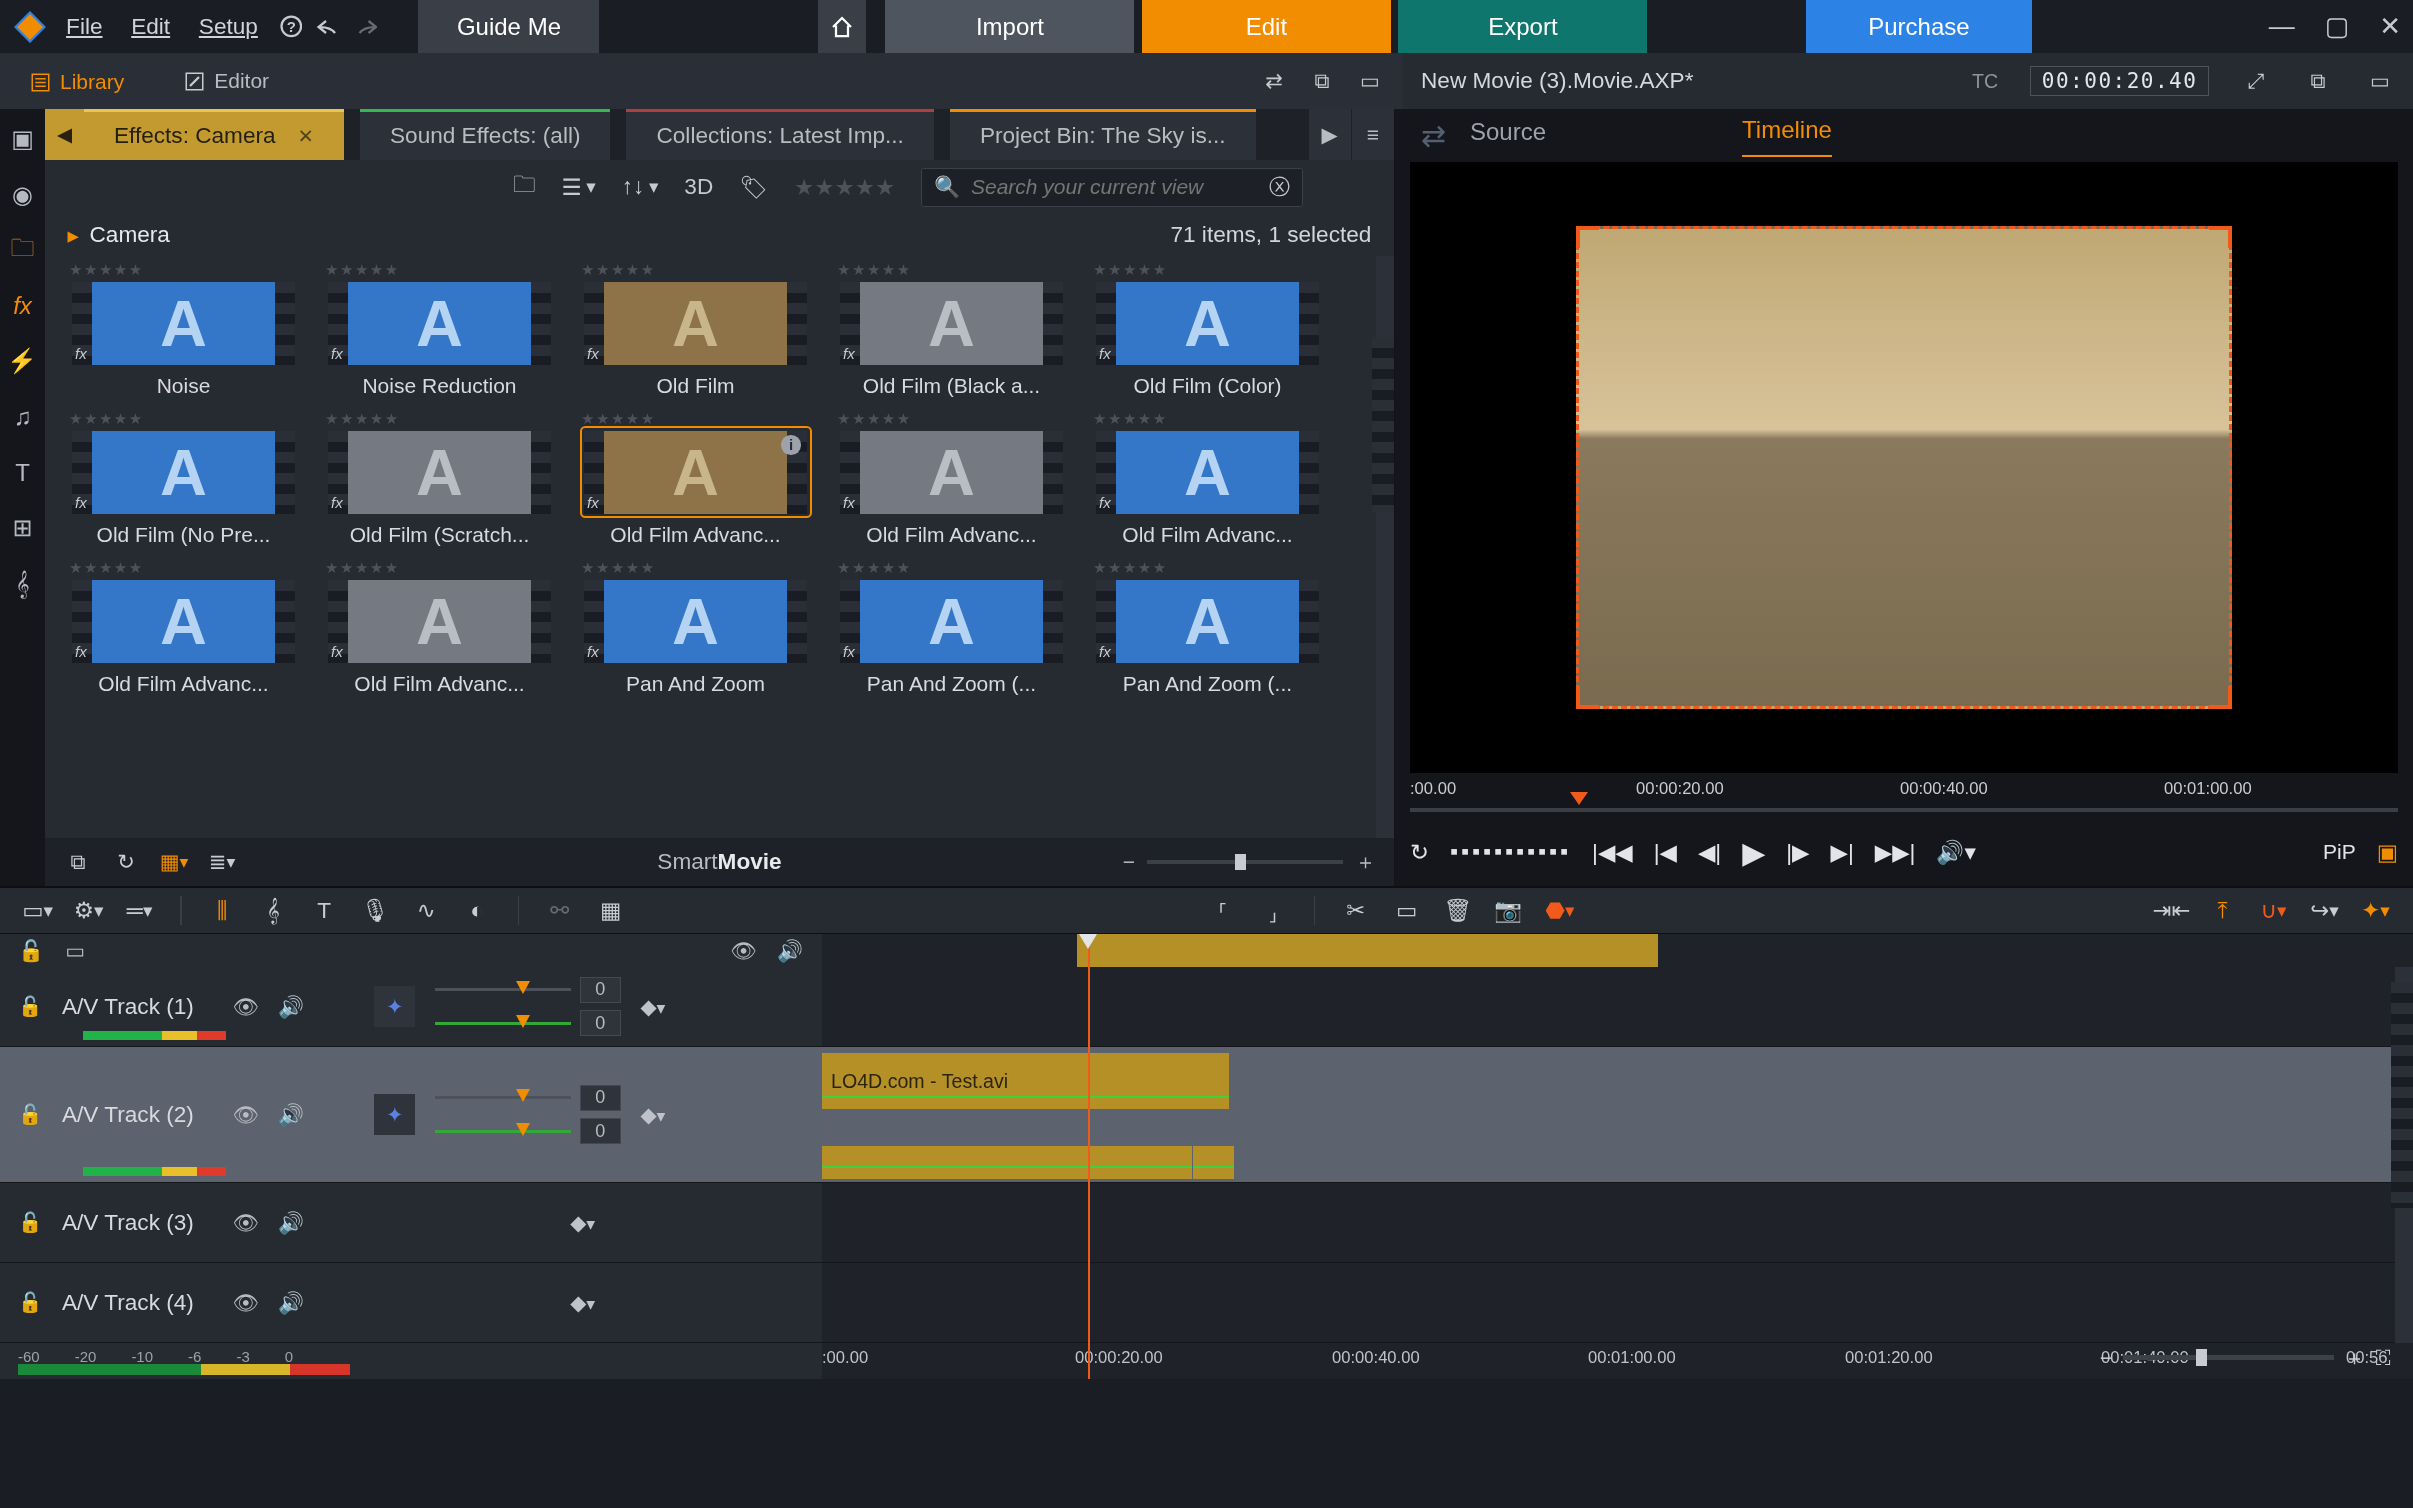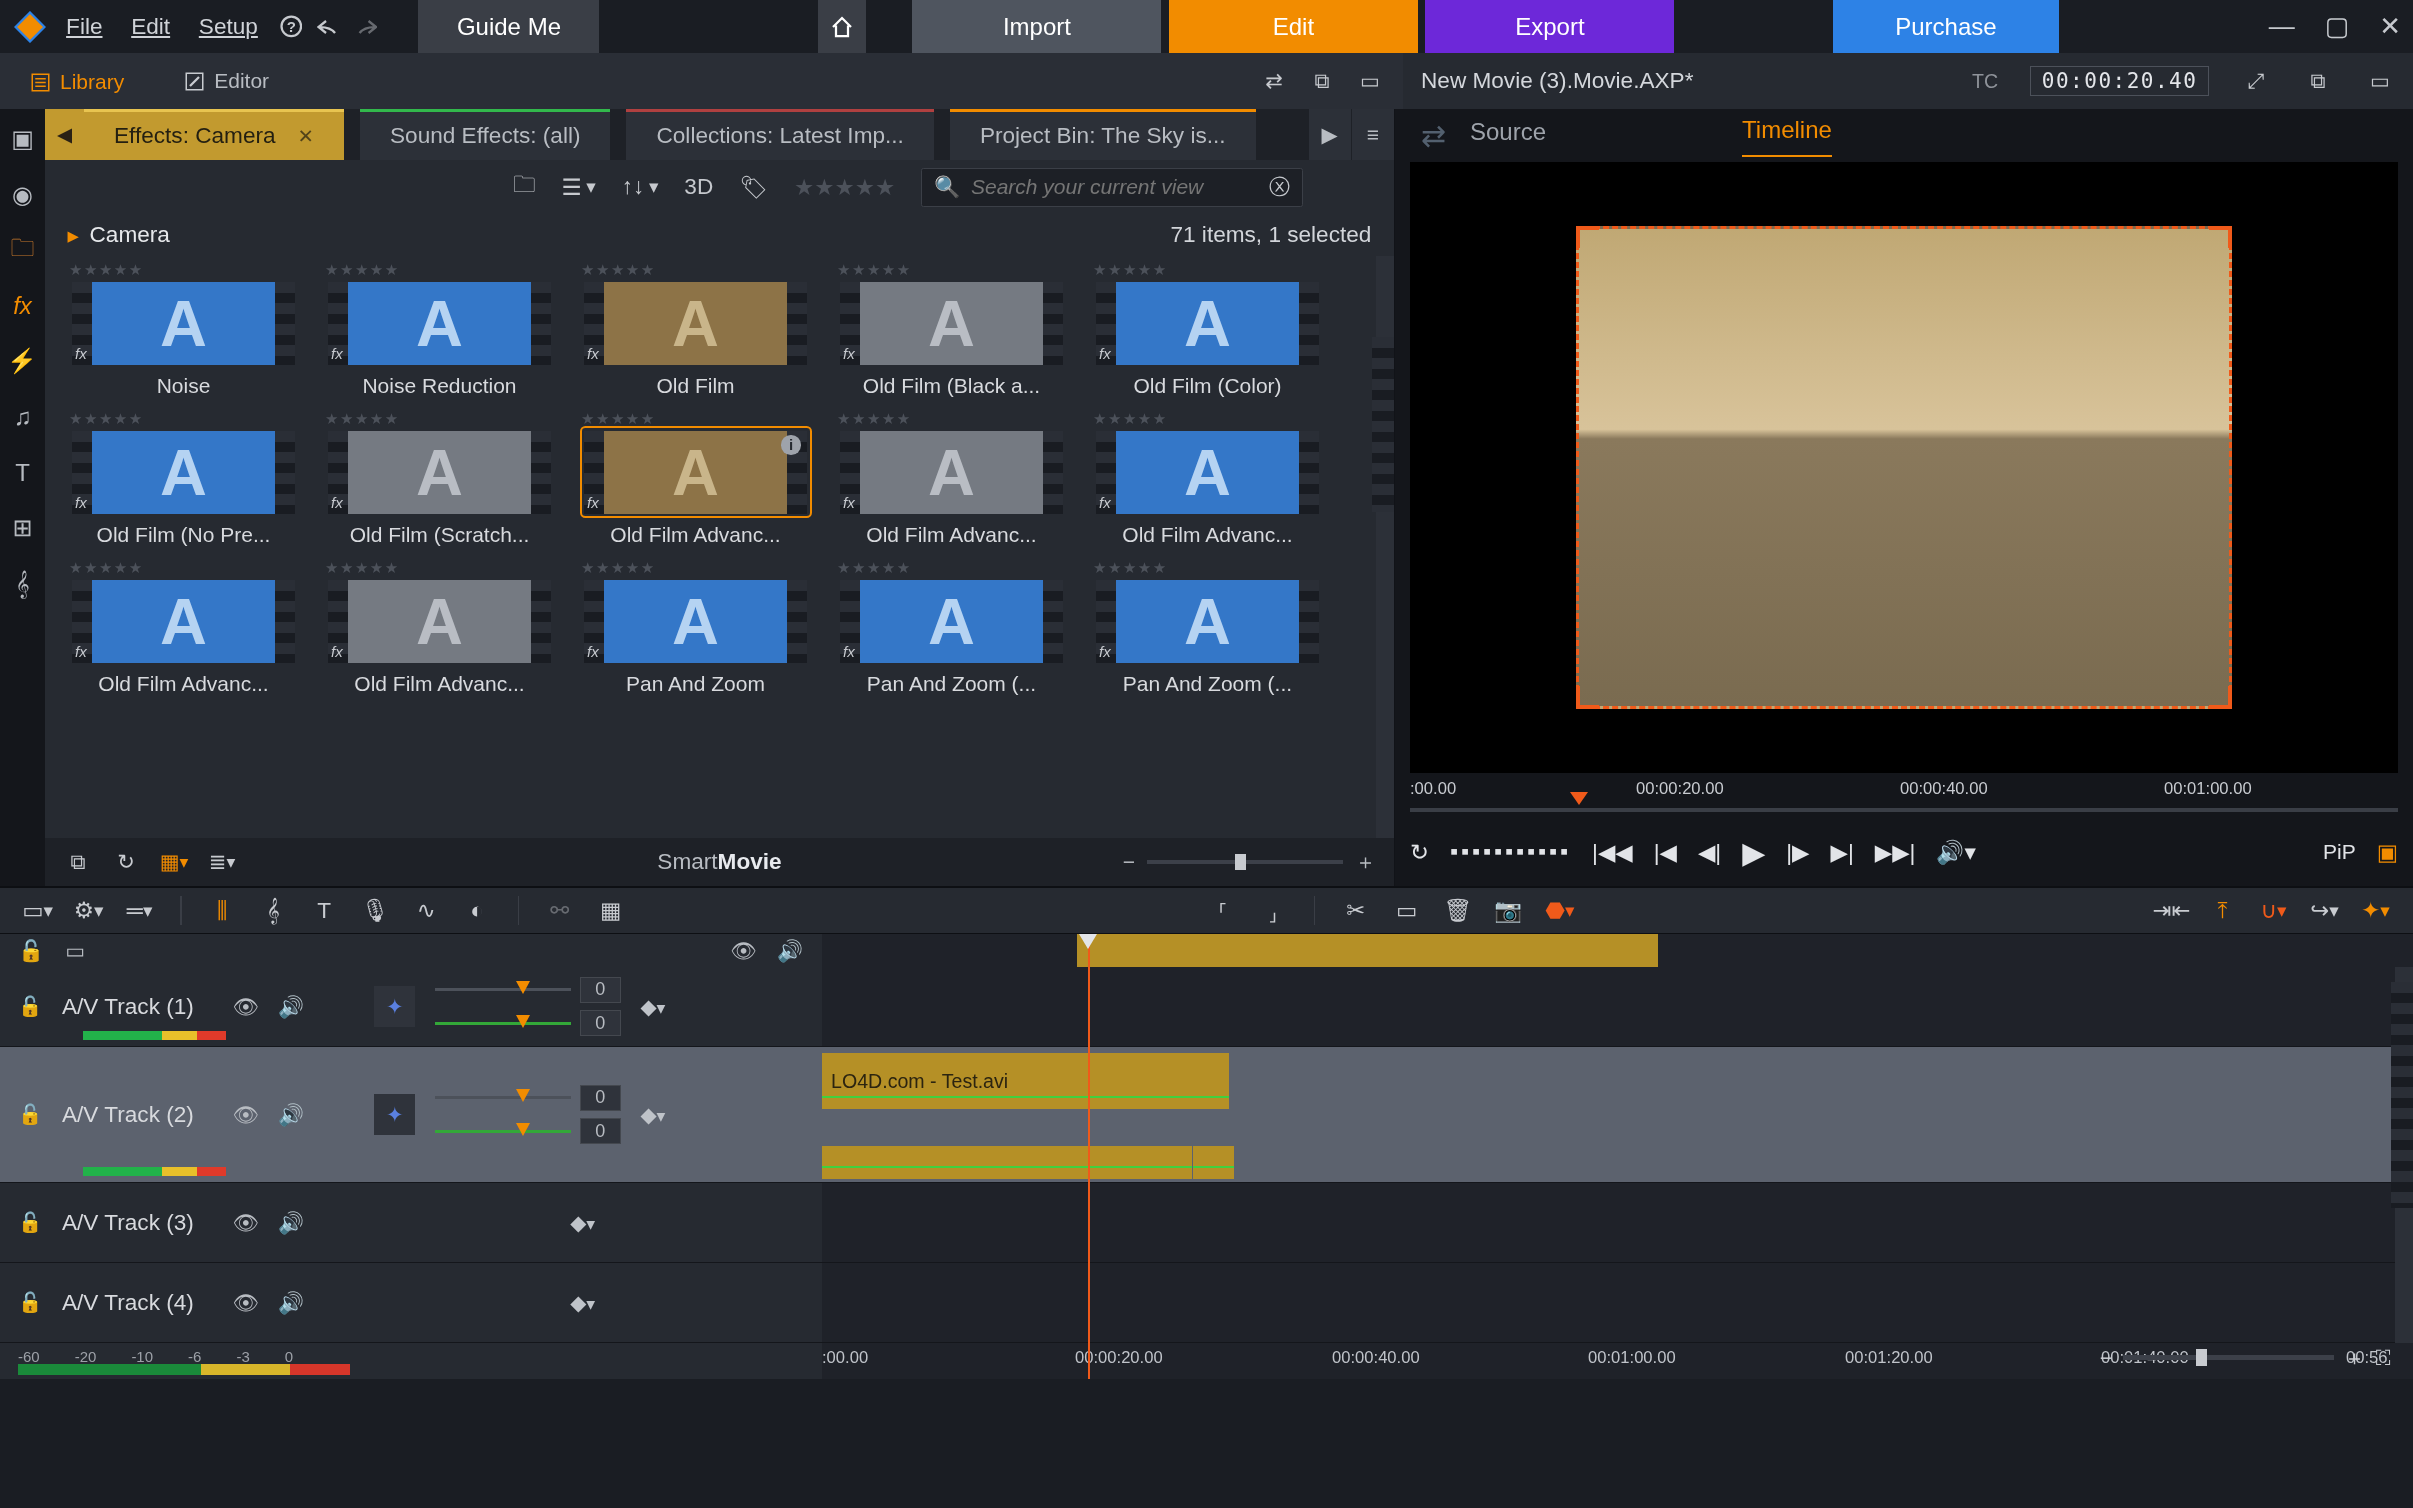--- a/index.html
+++ b/index.html
@@ -7,23 +7,23 @@
 
 
 .menubar { height: 53px; background: #1a1d23; display: flex; align-items: center; gap: 7.5px; padding: 0 12px; }
 .logo-icon { width: 36px; height: 36px; display: flex; align-items: center; justify-content: center; }
 .menu-item { padding: 4.5px 10.6px; color: #d0d3d8; font-size: 22.6px; cursor: pointer; }
 .menu-item u { text-decoration: underline; }
 .mb-icon { width: 30px; height: 30px; display: flex; align-items: center; justify-content: center; color: #c6c9ce; cursor: pointer; }
 .btn { height: 54px; display: flex; align-items: center; justify-content: center; color: #fff; font-size: 24px; cursor: pointer; }
 .btn-guide { width: 181px; background: #3a3e46; margin-left: 30px; }
 .btn-home { width: 48px; background: #3a3e46; margin-left: 211px; }
-.btn-import { width: 249px; background: #4f555f; margin-left: 39px; text-align: right; }
+.btn-import { width: 249px; background: #4f555f; margin-left: 12px; text-align: right; }
 .btn-edit { width: 249px; background: #f28c00; }
-.btn-export { width: 249px; background: #6d28d9; }
+.btn-export { width: 249px; background: #0f766e; }
 .btn-purchase { width: 226px; background: #2d82e6; margin-left: 151px; }
 .winctrl { margin-left: auto; display: flex; gap: 30px; font-size: 26px; color: #c6c9ce; }
 
 
 .secbar { height: 56px; display: flex; align-items: stretch; }
 .secbar-left { width: 1403px; display: flex; align-items: center; background: #2a2e36; }
 .lib-tab { padding: 0 30px; color: #f28c00; display: flex; align-items: center; gap: 9px; height: 100%; border-top: 2.3px solid transparent;}
 .editor-tab { padding: 0 30px; display: flex; align-items: center; gap: 9px; }
 .sec-right-icons { margin-left: auto; display: flex; gap: 18px; padding-right: 18px; }
 .secbar-right { flex: 1; display: flex; align-items: center; background: #262a31; padding: 0 18px; gap: 32px; }

